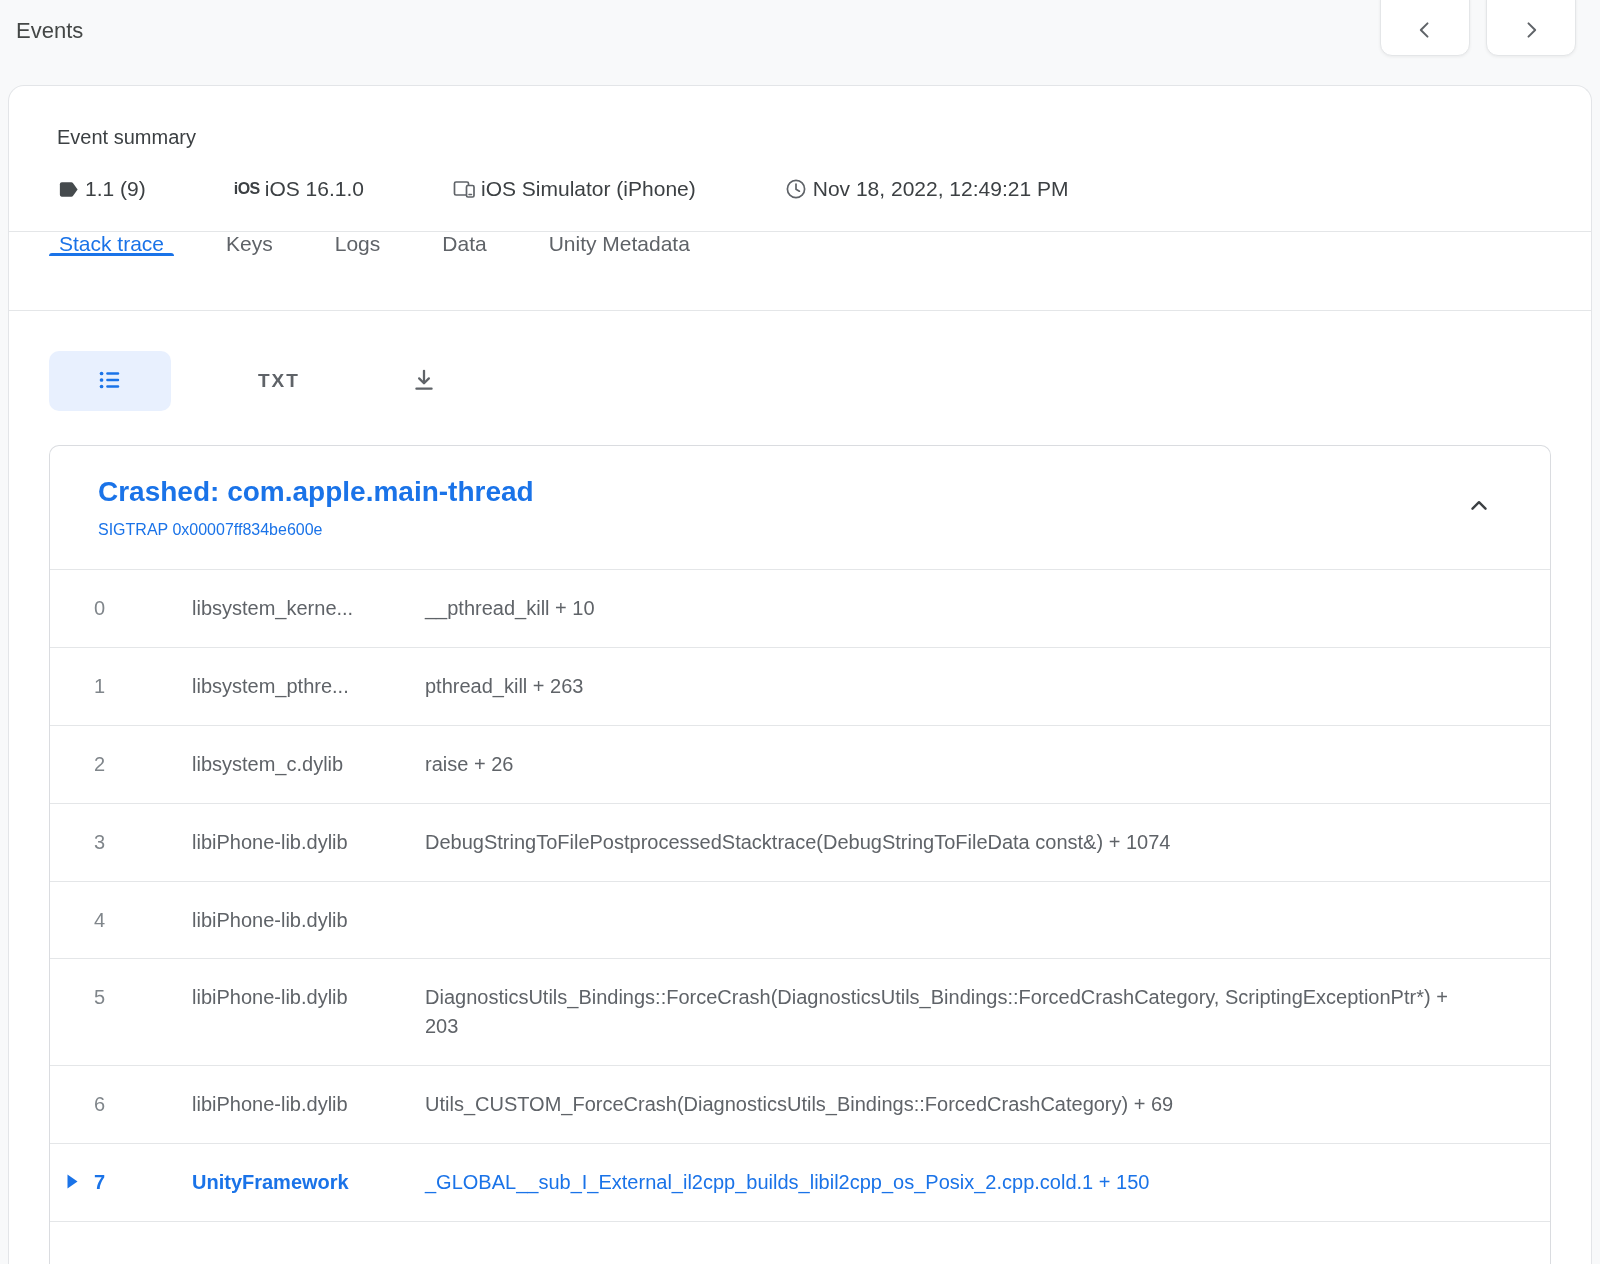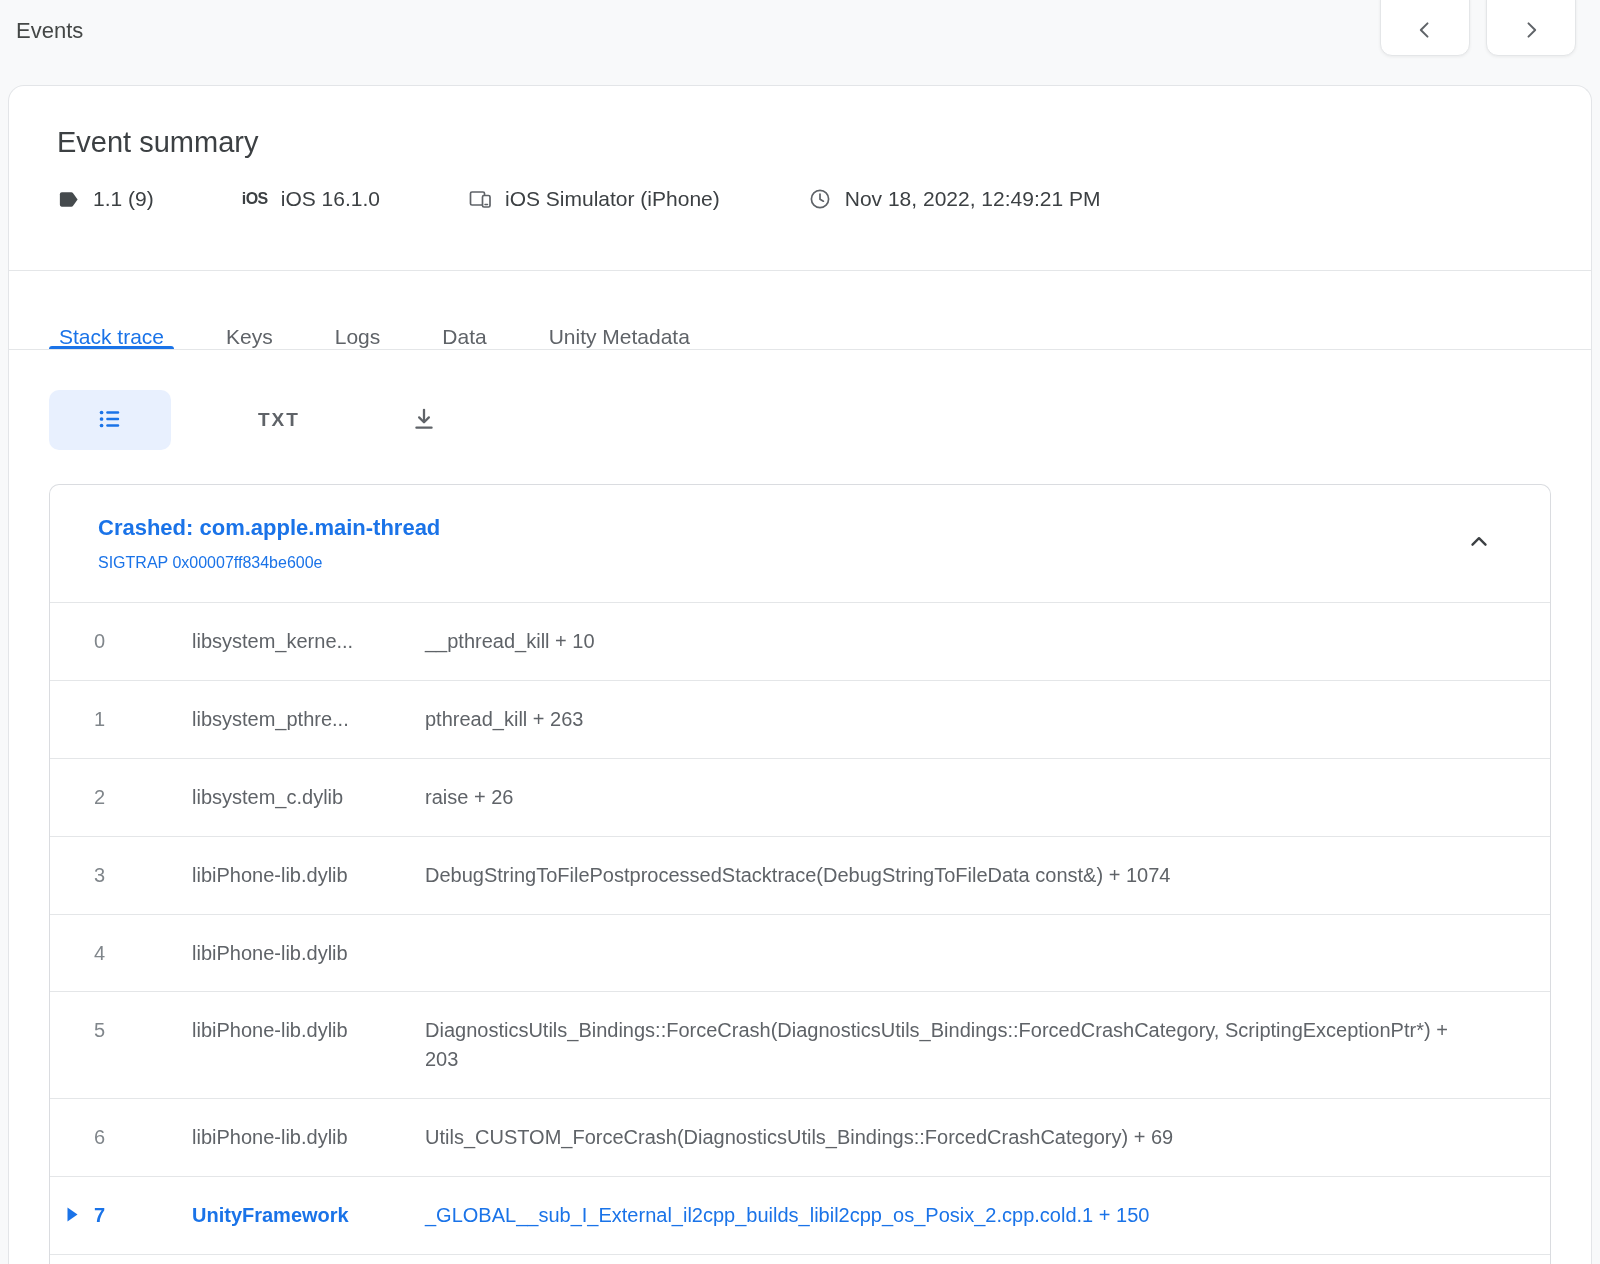--- a/index.html
+++ b/index.html
@@ -9,42 +9,42 @@
   
   .events-bar { display:flex; justify-content:space-between; align-items:flex-start; padding:16px 24px 0 16px; height:85px; }
   .events-title { font-size:22px; color:#444746; padding-top:2px; }
   .nav-buttons { display:flex; gap:16px; margin-top:-28px; }
   .nav-btn { width:90px; height:68px; background:#fff; border:1px solid #e4e6e8; border-radius:12px; display:flex; align-items:flex-end; justify-content:center; padding-bottom:12px; cursor:pointer; box-shadow:0 1px 3px rgba(60,64,67,.08); }
 
   
   .card { margin:0 8px; background:#fff; border:1px solid #e3e5e8; border-bottom:none; border-radius:16px 16px 0 0; height:1179px; overflow:hidden; }
 
   .summary { padding:40px 48px 30px 48px; }
-  .summary h2 { font-size:29px; font-weight:400; color:#3c4043; }
+  .summary h2 { font-size:20px; font-weight:400; color:#3c4043; }
   .meta-row { display:flex; align-items:center; margin-top:28px; gap:88px; }
-  .meta-item { display:flex; align-items:center; gap:13px; font-size:21px; color:#3c4043; white-space:nowrap; }
+  .meta-item { display:flex; align-items:center; gap:5px; font-size:21px; color:#3c4043; white-space:nowrap; }
   .meta-item .icon-wrap { display:flex; align-items:center; }
   .ios-glyph { font-weight:700; font-size:16px; color:#3c4043; letter-spacing:-0.5px; }
 
   
-  .tabs { display:flex; align-items:flex-end; height:80px; padding:0 40px; border-top:1px solid #e4e6e8; border-bottom:1px solid #e4e6e8;margin-top:29px; }
+  .tabs { display:flex; align-items:flex-start; height:80px; padding:0 40px; border-top:1px solid #e4e6e8; border-bottom:1px solid #e4e6e8; }
   .tab { display:flex; align-items:center; padding:0 10px; margin-right:42px; font-size:21px; color:#5f6368; position:relative; cursor:pointer; white-space:nowrap; }
   .tab.active { color:#1a73e8; font-weight:500; }
   .tab.active::after { content:""; position:absolute; left:0; right:0; bottom:0; height:3px; background:#1a73e8; border-radius:3px 3px 0 0; }
 
   
   .trace-toolbar { display:flex; align-items:center; padding:40px 40px 34px 40px;gap:39px; }
   .list-view-btn { width:122px; height:60px; border:none; background:#e8f0fe; border-radius:10px; display:flex; align-items:center; justify-content:center; cursor:pointer; }
   .txt-btn { margin-left:48px; background:none; border:none; color:#5f6368; font-family:"Liberation Sans",sans-serif; font-size:19px; font-weight:700; letter-spacing:2px; cursor:pointer; }
   .download-btn { margin-left:72px; background:none; border:none; cursor:pointer; display:flex; }
 
   
   .crash-panel { margin:0 40px; border:1px solid #dadce0; border-radius:10px 10px 0 0; border-bottom:none; }
   .crash-header { display:flex; align-items:center; justify-content:space-between; padding:30px 56px 30px 48px; }
-  .crash-title { font-size:22px; font-weight:700; color:#1a73e8; }
+  .crash-title { font-size:28px; font-weight:700; color:#1a73e8; }
   .crash-subtitle { margin-top:13px; font-size:16px; font-weight:400; color:#1a73e8; }
   .collapse-btn { background:none; border:none; cursor:pointer; display:flex; }
 
   
   .frame-row { display:flex; align-items:flex-start; border-top:1px solid #e4e6e8; padding:24px 90px 24px 0; cursor:pointer; }
   .frame-marker { width:44px; display:flex; justify-content:center; padding-top:5px; flex:none; }
   .frame-marker svg { visibility:hidden; }
   .frame-row.highlighted .frame-marker svg { visibility:visible; }
   .frame-index { width:98px; flex:none; font-size:20px; color:#80868b; line-height:28px; }
   .frame-binary { width:233px; flex:none; font-size:20px; color:#5f6368; line-height:28px; padding-right:16px; }

